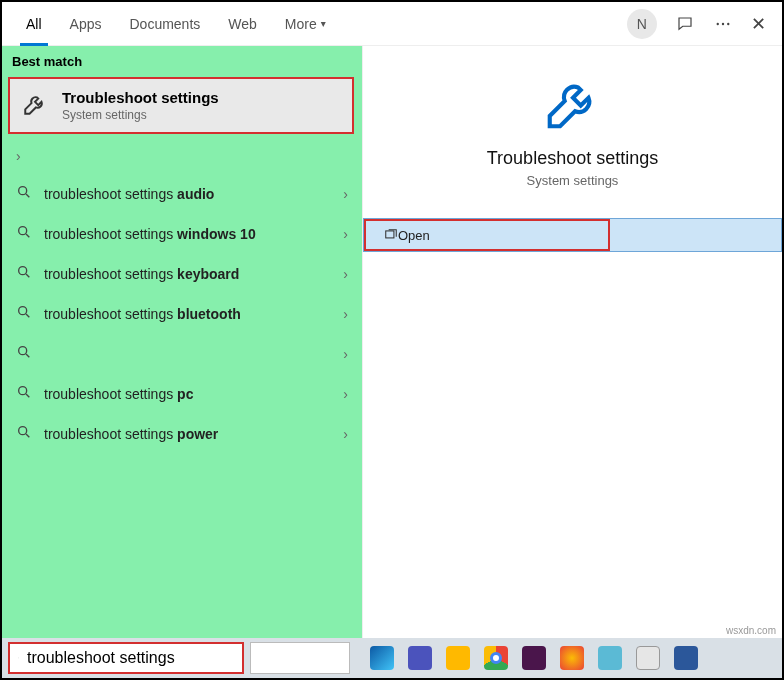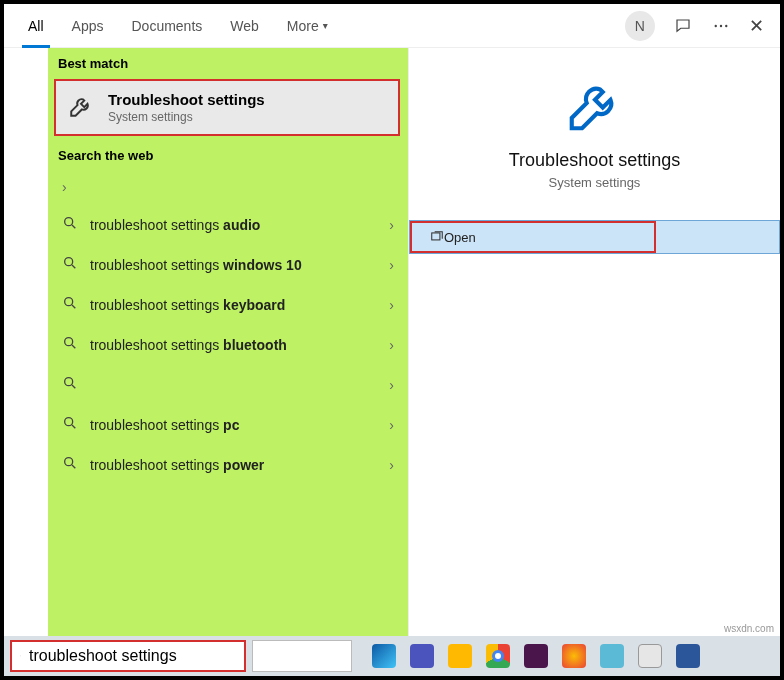--- a/index.html
+++ b/index.html
@@ -1,33 +1,33 @@
 <!DOCTYPE html>
 <html><head>
 <meta charset="utf-8">
 <style>
   * { margin: 0; padding: 0; box-sizing: border-box; font-family: "Segoe UI", Arial, sans-serif; }
   html, body { width: 784px; height: 680px; background: #fff; overflow: hidden; }
-  .window { width: 784px; height: 680px; position: relative; border: 4px solid #000000; }
+  .window { width: 784px; height: 680px; position: relative; border: 2px solid #000000; }
 
   
   .tabs { display: flex; align-items: center; height: 44px; padding: 0 0 0 10px; border-bottom: 1px solid #eee; }
   .tab { padding: 0 14px; font-size: 14px; color: #555; height: 44px; display: flex; align-items: center; cursor: pointer; }
   .tab.active { color: #000; font-weight: 400; position: relative; }
   .tab.active::after { content:""; position:absolute; left: 8px; right: 8px; bottom: 0; height: 3px; background:#0078d4; }
   .tab .chev { margin-left: 4px; font-size: 10px; color:#555;}
   .top-right { margin-left:auto; display:flex; align-items:center; gap: 18px; padding-right: 16px;}
   .avatar { width: 30px; height: 30px; border-radius: 50%; background:#e8e8e8; display:flex; align-items:center; justify-content:center; font-size:14px; color:#555;}
   .icon-btn { width:20px; height:20px; display:flex; align-items:center; justify-content:center; color:#444; cursor:pointer; }
   .icon-btn svg { width:18px; height:18px; }
   .close-x { font-size:18px; color:#444; cursor:pointer; }
 
   
   .body { display:flex; height: calc(100% - 44px - 40px); }
-  .left { width: 360px; background:#bef264; overflow:hidden;margin-left:44px; }
+  .left { width: 360px; background:#86efac; overflow:hidden; }
   .right { flex:1; background:#fff; border-left:1px solid #eee; display:flex; flex-direction:column; }
 
   .section-header { font-weight:600; font-size:13px; padding: 8px 10px 6px 10px; color:#000; }
   .best-match { display:flex; align-items:center; gap: 14px; padding: 10px 12px; background:#e9e9e9; border:2px solid #d32f2f; margin: 2px 8px 4px 6px; }
   .bm-icon svg { width:26px; height:26px; color:#333;}
   .bm-title { font-weight:600; font-size:15px; }
   .bm-sub { font-size:12px; color:#666; margin-top:2px;}
 
   .web-row { display:flex; align-items:center; justify-content:space-between; padding: 10px 14px; cursor:pointer; }
   .web-left { display:flex; align-items:center; gap:12px;}
@@ -108,21 +108,20 @@
           <svg viewBox="0 0 24 24" fill="none" stroke="currentColor" stroke-width="1.8">
               <path d="M14 6a4 4 0 0 0-5.2 5.2L3 17v4h4l5.8-5.8A4 4 0 0 0 18 10l-3 3-3-3 3-3z"></path>
             </svg>
         </div>
         <div>
           <div class="bm-title">Troubleshoot settings</div>
           <div class="bm-sub">System settings</div>
         </div>
       </div>
 
-      <div class="section-header">Search the web</div>
       <div id="web-list">
           <div class="web-row">
             <span class="chev-r">›</span>
           </div>
           <div class="web-row">
             <div class="web-left">
               <span class="search-ic"><svg viewBox="0 0 24 24" fill="none" stroke="currentColor" stroke-width="2">
                   <circle cx="10" cy="10" r="6"></circle>
                   <path d="M20 20l-5-5"></path>
                 </svg></span>

